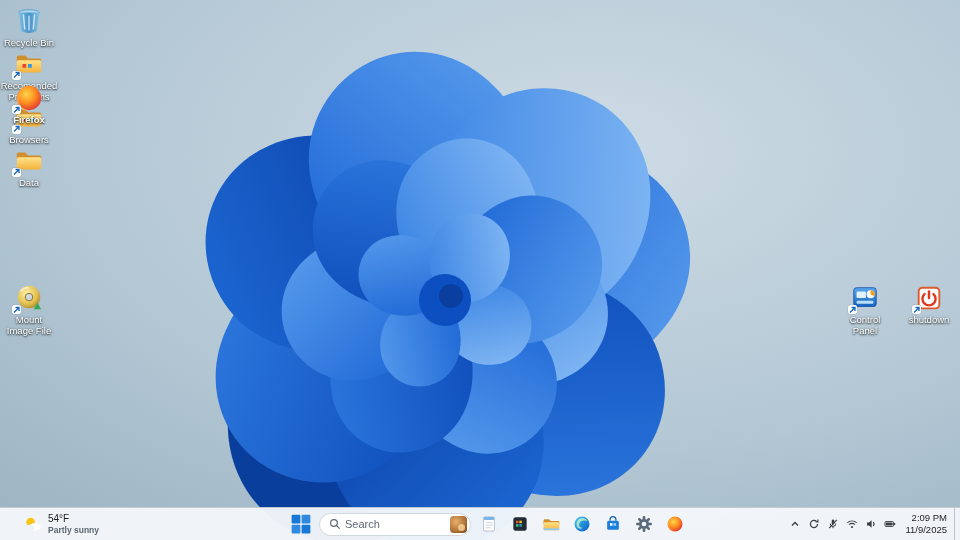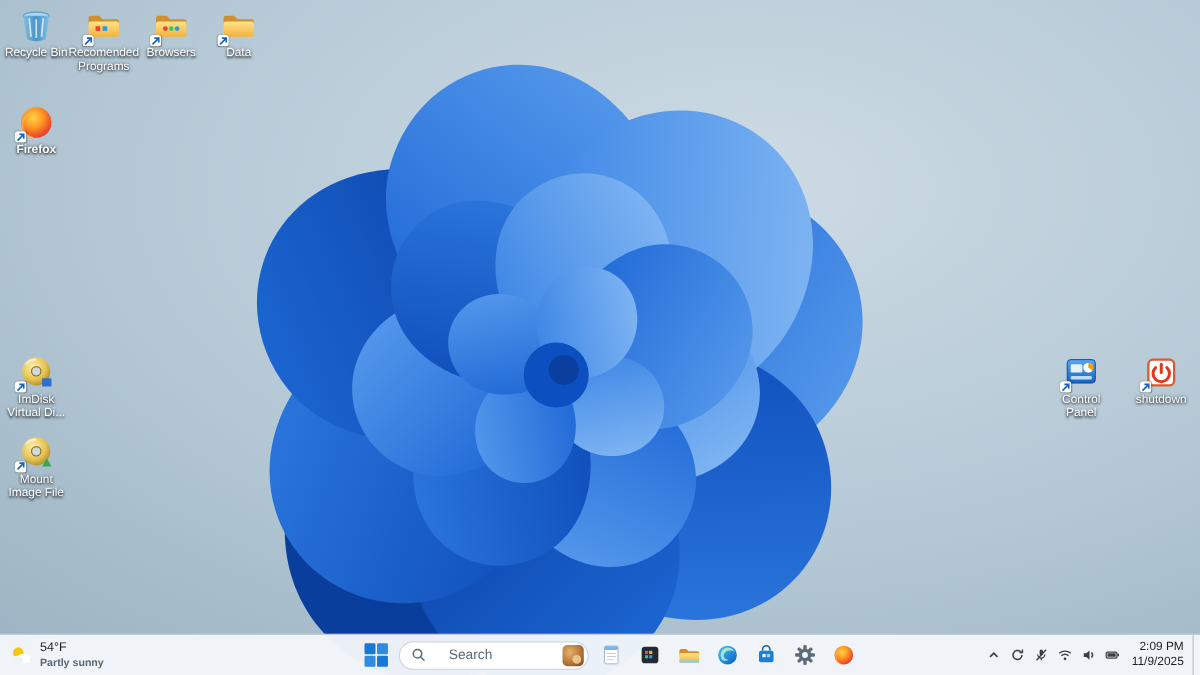--- a/index.html
+++ b/index.html
@@ -11,38 +11,38 @@
 
   
   .dicon { width:54px; display:flex; flex-direction:column; align-items:center; gap:2px; cursor:default; }
   .dicon .ic { width:32px; height:30px; position:relative; display:flex; align-items:center; justify-content:center; }
   .dicon .ic svg { width:30px; height:30px; }
   .shortcut { position:absolute; left:-1px; bottom:-1px; width:9px; height:9px; background:#fff;
               border-radius:2px; box-shadow:0 0 1px rgba(0,0,0,.5); display:flex; align-items:center; justify-content:center; }
   .shortcut svg { width:7px; height:7px; }
   .lbl { font-size:9.5px; line-height:1.15; color:#fff; text-align:center; max-width:58px;
          text-shadow:0 1px 2px rgba(0,0,0,.85), 0 0 3px rgba(0,0,0,.4); word-wrap:break-word; }
-  .row-top { position:absolute; top:6px; left:2px; display:flex; }
+  .row-top { position:absolute; top:6px; left:2px; display:flex;flex-direction:column; }
   .icon-firefox-pos { position:absolute; top:83px; left:2px;font-weight:bold; }
   .col-left { position:absolute; top:283px; left:2px; display:flex; flex-direction:column; gap:10px; }
   .col-right { position:absolute; top:283px; right:4px; display:flex; gap:10px; }
 
   
   .taskbar { position:absolute; left:0; right:0; bottom:0; height:33px;
              background:rgba(243,246,250,.97); border-top:1px solid rgba(110,125,140,.35); }
-  .tb-left { position:absolute; left:7px; top:0; height:100%; display:flex; align-items:center; gap:6px; cursor:pointer; }
+  .tb-left { position:absolute; left:23px; top:0; height:100%; display:flex; align-items:center; gap:6px; cursor:pointer; }
   .tb-left svg { width:19px; height:19px; }
   .wx-t { font-size:10px; color:#1d1d1d; line-height:1.2; }
   .wx-c { font-size:8.5px; color:#5a6572; line-height:1.2;font-weight:bold; }
   .tb-center { position:absolute; left:50%; top:0; transform:translateX(-48%); height:100%;
                display:flex; align-items:center; gap:5px; }
   .tb-btn { width:26px; height:26px; border-radius:4px; display:flex; align-items:center; justify-content:center;
             cursor:pointer; border:none; background:transparent; }
   .tb-btn svg { width:20px; height:20px; }
-  .searchpill { display:flex; align-items:center; gap:18px; height:23px; width:152px; background:#fff;
+  .searchpill { display:flex; align-items:center; gap:4px; height:23px; width:152px; background:#fff;
                 border:1px solid #d1d7df; border-radius:12px; padding:0 3px 0 9px;justify-content:space-between; }
   .searchpill svg.mag { width:12px; height:12px; flex:none; }
   .searchpill input { border:none; outline:none; flex:1; min-width:0; font-size:11px; color:#444;
                       font-family:"Liberation Sans", sans-serif; background:transparent; }
   .searchpill input::placeholder { color:#5f6a75; }
   .sthumb { width:17px; height:17px; border-radius:4px; flex:none;
             background:radial-gradient(circle at 35% 35%, #e8b06a, #b5763a 55%, #6e3f1b); position:relative; overflow:hidden; }
   .sthumb::after { content:""; position:absolute; right:2px; bottom:2px; width:7px; height:7px; border-radius:50%;
             background:#f6d79a; opacity:.8; }
   .tb-right { position:absolute; right:2px; top:0; height:100%; display:flex; align-items:center; gap:1px; }
@@ -224,36 +224,20 @@
         <svg viewBox="0 0 9 9">
             <path d="M2 7 L7 2 M3.5 2 H7 V5.5" stroke="#1565c0" stroke-width="1.3" fill="none"></path>
           </svg>
       </span>
     </div>
     <div class="lbl">Firefox</div>
   </div>
 
   <div class="col-left">
 
-    <div class="dicon">
-      <div class="ic">
-        <svg viewBox="0 0 32 32">
-          <circle cx="16" cy="15" r="12" fill="url(#g-disc)"></circle>
-          <circle cx="16" cy="15" r="4" fill="#cfd8de" stroke="#8a6d1d" stroke-width="1"></circle>
-          <path d="M7 9 a11 11 0 0 1 9 -4" stroke="#fff" stroke-width="2" fill="none" opacity="0.6"></path>
-          <rect x="21" y="21" width="8" height="7" rx="1" fill="#2e6fd0"></rect>
-        </svg>
-        <span class="shortcut">
-          <svg viewBox="0 0 9 9">
-              <path d="M2 7 L7 2 M3.5 2 H7 V5.5" stroke="#1565c0" stroke-width="1.3" fill="none"></path>
-            </svg>
-        </span>
-      </div>
-      <div class="lbl">ImDisk Virtual Di...</div>
-    </div>
 
     <div class="dicon">
       <div class="ic">
         <svg viewBox="0 0 32 32">
           <circle cx="16" cy="15" r="12" fill="url(#g-disc)"></circle>
           <circle cx="16" cy="15" r="4" fill="#cfd8de" stroke="#8a6d1d" stroke-width="1"></circle>
           <path d="M7 9 a11 11 0 0 1 9 -4" stroke="#fff" stroke-width="2" fill="none" opacity="0.6"></path>
           <path d="M21 28 l8 0 -4 -7 z" fill="#34a853"></path>
         </svg>
         <span class="shortcut">

